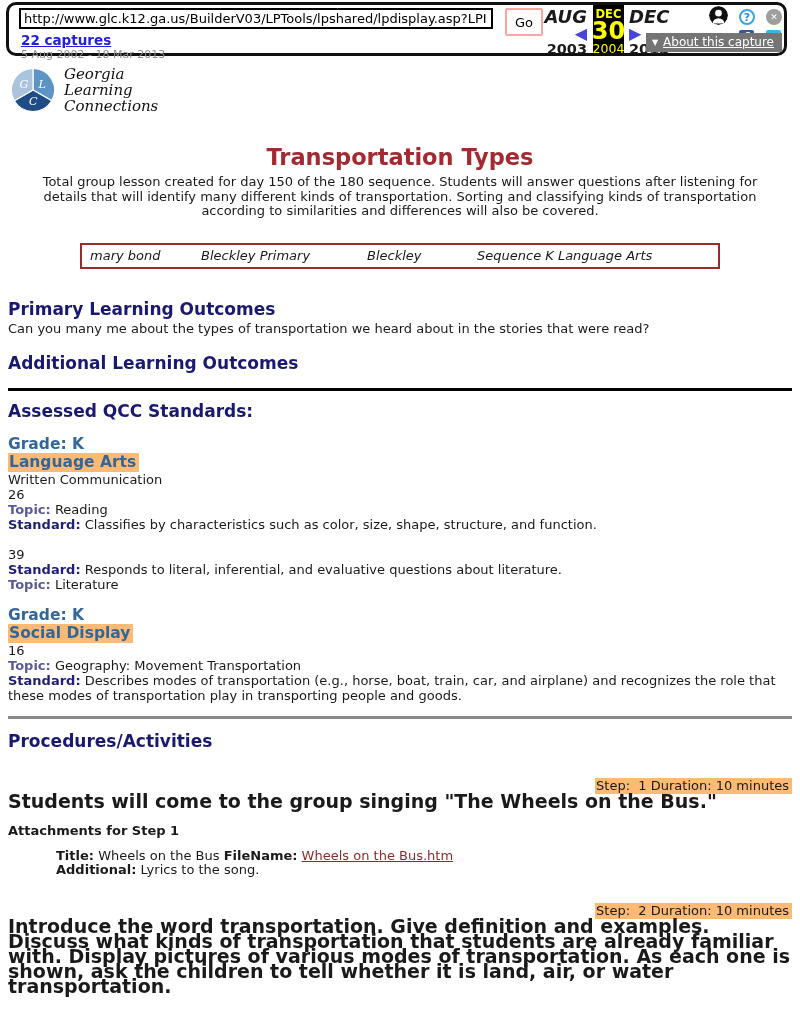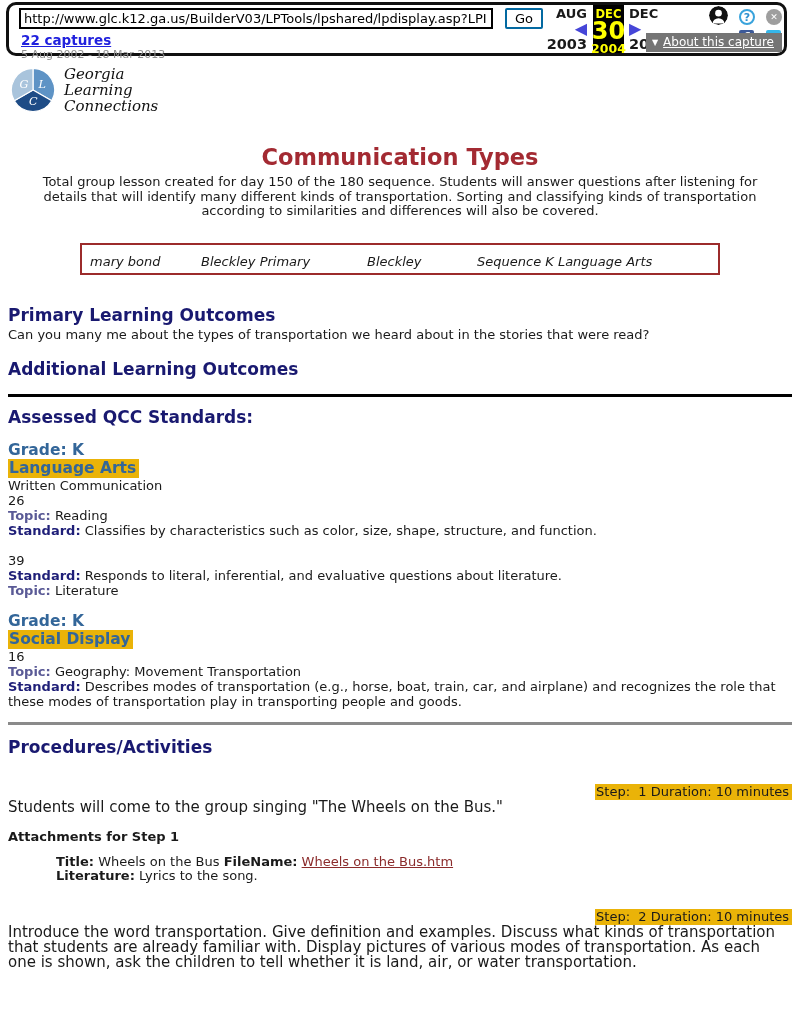--- a/index.html
+++ b/index.html
@@ -9,39 +9,39 @@
     background:#fff; color:#1a1a1a;
     font-family:"DejaVu Sans", sans-serif; font-size:13px;
   }
 
   
   .wb { position:absolute; left:6px; top:2px; width:781px; height:54px;
         background:#fff; border:3px solid #101010; border-radius:10px; z-index:10; }
   .wb-url { position:absolute; left:10px; top:3px; width:474px; height:21px;
             border:2px solid #000; font:13px "DejaVu Sans", sans-serif; padding:0 3px;
             white-space:nowrap; overflow:hidden; }
-  .wb-go { position:absolute; left:496px; top:3px; height:21px; padding:0 8px;
-           background:#fff; border:2px solid #0369a1; border-radius:2px;
+  .wb-go { position:absolute; left:496px; top:3px; height:28px; padding:0 8px;
+           background:#fff; border:2px solid #fca5a5; border-radius:2px;
            font:13px "DejaVu Sans", sans-serif; }
   .wb-captures { position:absolute; left:12px; top:27px; font-size:13.5px; font-weight:bold;
                  color:#2121DE; text-decoration:underline; cursor:pointer; }
   .wb-range { position:absolute; left:12px; top:43px; font-size:11px; color:#8f8f8f; }
   .wb-col { position:absolute; top:0; bottom:0; display:flex; flex-direction:column;
             justify-content:space-between; padding:1px 2px; }
   .wb-prev { left:530px; width:50px; align-items:flex-end; text-align:right; }
   .wb-next { left:618px; width:48px; align-items:flex-start; text-align:left; }
-  .wb-mon { font-size:13px; font-weight:bold; }
+  .wb-mon { font-size:18px; font-weight:bold;font-style:italic; }
   .wb-arrow { font-size:16px; line-height:14px; color:#4646D8; cursor:pointer; }
   .wb-yr { font-size:14.5px; font-weight:bold; }
   .wb-cur { position:absolute; left:584px; top:0; bottom:0; width:31px; background:#000;
             color:#FFFF00; display:flex; flex-direction:column; justify-content:space-between;
             align-items:center; padding:2px 0 1px; }
   .wb-cur .m { font-size:11.5px; font-weight:bold; }
   .wb-cur .d { font-size:24px; font-weight:bold; line-height:20px; }
-  .wb-cur .y { font-size:12.5px; font-weight:bold;text-align:center; }
+  .wb-cur .y { font-size:12.5px; font-weight:normal;text-align:center; }
   .ic { position:absolute; display:flex; align-items:center; justify-content:center; cursor:pointer; }
   .ic-person { left:700px; top:1px; width:19px; height:19px; }
   .ic-help { left:730px; top:4px; width:16px; height:16px; border:2.5px solid #39A3DC;
              border-radius:50%; background:#fff; color:#2E8FD0; font-size:11px; font-weight:bold; }
   .ic-close { left:757px; top:4px; width:16px; height:16px; border-radius:50%;
               background:#9e9e9e; color:#fff; font-size:9px; font-weight:bold; }
   .ic-fb { left:730px; top:25px; width:15px; height:15px; background:#3B5998; border-radius:2px;
            color:#fff; font:bold 12px "DejaVu Serif", serif; }
   .ic-tw { left:757px; top:25px; width:15px; height:15px; background:#35B6E9; border-radius:2px; }
   .wb-about { position:absolute; right:2px; bottom:1px; background:#757575; color:#fff;
@@ -54,43 +54,43 @@
   .content { padding-top:64px; }
   .logo { display:flex; align-items:center; gap:7px; margin-left:9px; height:52px; }
   .logo-text { font-family:"DejaVu Serif", serif; font-style:italic; font-size:15px;
                line-height:16px; color:#111; }
 
   
   h1 { text-align:center; color:#A32A32; font-size:22.5px; margin:28px 0 5px; }
   .desc { text-align:center; font-size:13px; line-height:14.5px; max-width:744px; margin:0 auto; }
   table.info { border-collapse:collapse; margin:24px auto 0; border:2px solid #9C2B2B;
                font-style:italic; font-size:13px; table-layout:fixed; width:640px; }
-  table.info td { padding:9px 2px 4px 8px; overflow:hidden; white-space:nowrap;margin-top:16px; }
+  table.info td { padding:3px 2px 4px 8px; overflow:hidden; white-space:nowrap;margin-top:16px; }
 
   .main { padding:0 8px; }
   h2 { color:#191970; font-size:17px; font-weight:bold; margin:0; }
   .h-primary { margin-top:30px; }
   .h-additional { margin-top:17px; }
   .h-qcc { margin-top:10px; }
   .h-proc { margin-top:12px; }
   .outcome { margin:2px 0 0; font-size:13px; line-height:15px; }
   hr.dark { border:none; border-top:3px solid #000; margin:15px 0 0; }
   hr.gray { border:none; border-top:3px solid #8a8a8a; margin:13px 0 0; }
 
   .grade { color:#336699; font-weight:bold; font-size:15.5px; line-height:18px; margin-top:14px; }
   .subject { color:#336699; font-weight:bold; font-size:15.5px; line-height:18px; }
-  .hl { background:#eab308; display:inline-block; padding:0 3px 1px 1px; white-space:pre-wrap; }
+  .hl { background:#fdba74; display:inline-block; padding:0 3px 1px 1px; white-space:pre-wrap; }
   .bodyline { font-size:13px; line-height:15px; }
   .gap { margin-top:15px; }
   .topic-label { color:#5A5A96; font-weight:bold; }
   .std-label { color:#1F1F78; font-weight:bold; }
 
   .step-label { font-size:13px;text-align:right; }
   .s1 { margin-top:27px; } .s2 { margin-top:25px; } .s3 { margin-top:15px; }
-  .step-text { font-weight:normal; font-size:15px; line-height:15px; }
+  .step-text { font-weight:bold; font-size:19px; line-height:15px; }
   .attach-head { font-weight:bold; font-size:13px; margin-top:14px; }
   .attach-block { margin:11px 0 0 48px; font-size:13px; line-height:14.5px; }
   .file-link { color:#8B2B2B; text-decoration:underline; cursor:pointer; }
 </style>
 </head>
 <body>
 
 <div class="wb">
   <input class="wb-url" value="http://www.glc.k12.ga.us/BuilderV03/LPTools/lpshared/lpdisplay.asp?LPID=1293" style="">
   <button class="wb-go">Go</button>
@@ -151,21 +151,21 @@
       <text x="37" y="28" font-family="DejaVu Serif, serif" font-style="italic" font-size="14" fill="#fff">L</text>
       <text x="25" y="49" font-family="DejaVu Serif, serif" font-style="italic" font-size="14" fill="#fff">C</text>
     </svg>
     <div class="logo-text">
       <div>Georgia</div>
       <div>Learning</div>
       <div>Connections</div>
     </div>
   </div>
 
-  <h1>Communication Types</h1>
+  <h1>Transportation Types</h1>
   <p class="desc">Total group lesson created for day 150 of the 180 sequence. Students will answer questions after listening for details that will identify many different kinds of transportation. Sorting and classifying kinds of transportation according to similarities and differences will also be covered.</p>
 
   <table class="info">
     <tbody>
         <tr>
       <td style="width:112px">mary bond</td>
       <td style="width:166px">Bleckley Primary</td>
       <td style="width:110px">Bleckley</td>
       <td>Sequence K Language Arts</td>
     </tr>
@@ -202,21 +202,21 @@
     <hr class="gray">
 
     <h2 class="h-proc">Procedures/Activities</h2>
 
     <div class="s1">
       <div class="step-label"><span class="hl">Step:  1 Duration: 10 minutes</span></div>
       <div class="step-text">Students will come to the group singing "The Wheels on the Bus."</div>
       <div class="attach-head">Attachments for Step 1</div>
       <div class="attach-block">
         <div><b>Title:</b> <span>Wheels on the Bus</span> <b>FileName:</b> <a class="file-link">Wheels on the Bus.htm</a></div>
-        <div><b>Literature:</b> <span>Lyrics to the song.</span></div>
+        <div><b>Additional:</b> <span>Lyrics to the song.</span></div>
       </div>
     </div>
 
     <div class="s2">
       <div class="step-label"><span class="hl">Step:  2 Duration: 10 minutes</span></div>
       <div class="step-text">Introduce the word transportation. Give definition and examples. Discuss what kinds of transportation that students are already familiar with. Display pictures of various modes of transportation. As each one is shown, ask the children to tell whether it is land, air, or water transportation.</div>
     </div>
 
 
   </div>

